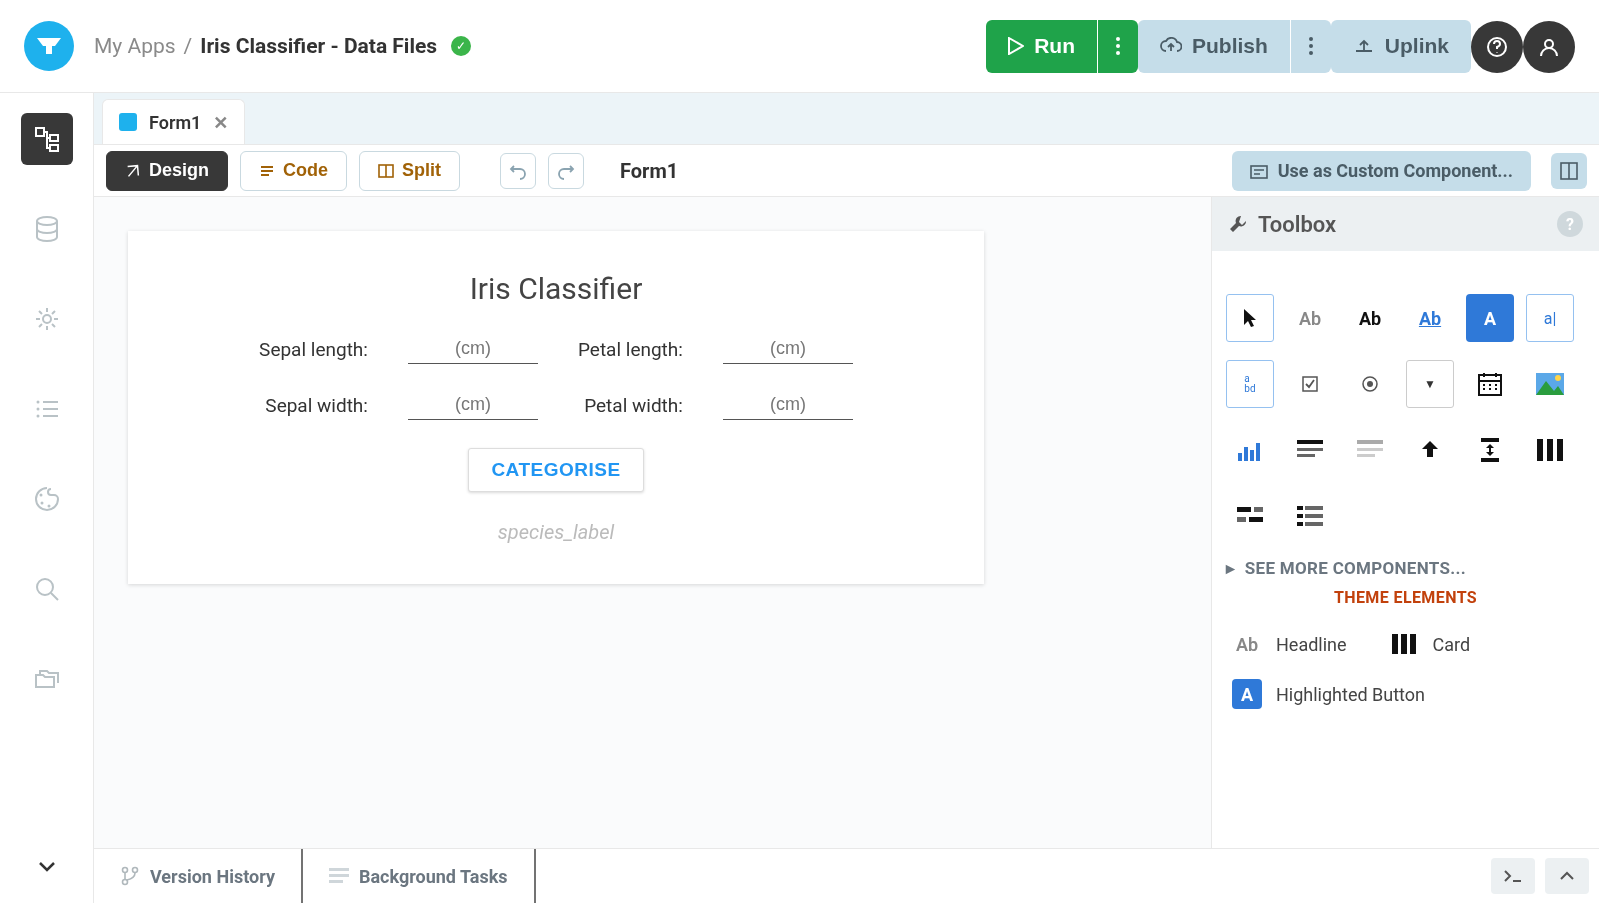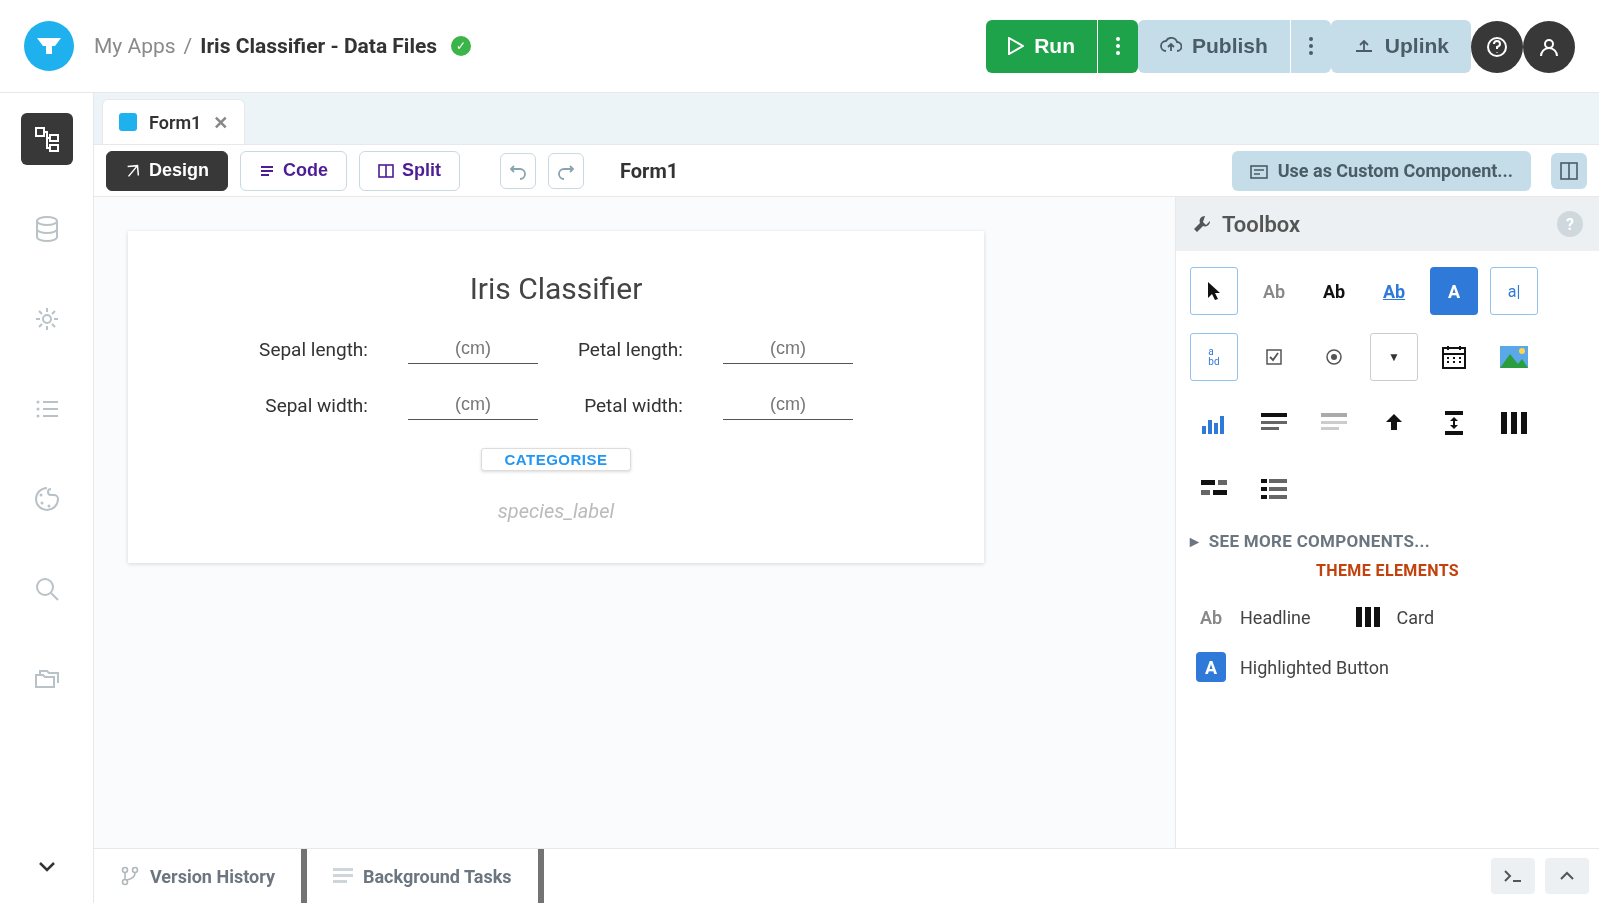--- a/index.html
+++ b/index.html
@@ -34,63 +34,63 @@
 .main { position: absolute; left: 94px; top: 93px; right: 0; bottom: 55px; display: flex; flex-direction: column; }
 
 
 .tabs-row { height: 52px; border-bottom: 1px solid #e8e8e8; display:flex; align-items:stretch; padding-left:8px; background:#ecf4f8; }
 .file-tab { display:flex; align-items:center; gap:12px; padding: 0 16px; background:#fff; border: 1px solid #e8e8e8; border-bottom:none; border-radius: 6px 6px 0 0; margin-top:6px; font-size:18px; font-weight:600;}
 .file-tab-icon { width:18px; height:18px; background:#1eb1ed; border-radius:3px;}
 .close-x { color:#888; cursor:pointer; }
 
 
 .toolbar-row { height: 52px; display:flex; align-items:center; padding: 0 12px; gap:12px; border-bottom:1px solid #e8e8e8;}
-.seg-btn { display:inline-flex; align-items:center; gap:8px; padding: 0 18px; height:40px; border-radius:6px; font-size:18px; font-weight:700; border:1px solid #c9d9e0; background:#fff; color:#4c1d95; cursor:pointer;}
+.seg-btn { display:inline-flex; align-items:center; gap:8px; padding: 0 18px; height:40px; border-radius:6px; font-size:18px; font-weight:700; border:1px solid #c9d9e0; background:#fff; color:#a16207; cursor:pointer;}
 .seg-btn.active { background:#383838; color:#fff; border-color:#383838;}
 .icon-sq { width:36px; height:36px; border:1px solid #c9d9e0; border-radius:6px; display:flex; align-items:center; justify-content:center; color:#8aa3b0; cursor:pointer;}
 .form-name { font-size:20px; font-weight:700; margin-left:24px; color:#333;}
 .toolbar-spacer { flex:1; }
 .custom-comp-btn { background:#c5dde9; color:#4a5c66; padding:0 18px; height:40px; border-radius:6px; font-size:18px; font-weight:700; display:flex; align-items:center; gap:10px; cursor:pointer;}
 .grid-toggle { width:36px; height:36px; background:#c5dde9; border-radius:6px; display:flex; align-items:center; justify-content:center; color:#4a5c66; cursor:pointer; margin-left:8px;}
 
 
 .workspace { flex:1; display:flex; overflow:hidden; }
 .canvas-area { flex:1; background:#fafbfc; overflow:auto; padding: 34px; }
 .form-card { width: 856px; background:#fff; box-shadow: 0 1px 4px rgba(0,0,0,0.15); padding: 30px 40px 40px; display:flex; flex-direction:column; align-items:center; gap: 28px; }
 .form-title { font-size:30px; color:#444; font-weight:400; margin-top:10px;}
 .form-grid { display:grid; grid-template-columns: auto 130px auto 130px; gap: 26px 40px; align-items:center;}
 .form-label { font-size:19px; color:#333; text-align:right; }
 .form-input { border:none; border-bottom:1px solid #555; padding:4px 6px; font-size:18px; text-align:center; color:#777; width:130px; background:transparent;}
 .form-input::placeholder { color:#777; text-align:center; }
-.cat-btn { padding: 2px 22px; background:#fff; border:1px solid #ddd; border-radius:3px; font-size:15px; font-weight:600; letter-spacing:0.5px; color:#2196f3; box-shadow:0 1px 3px rgba(0,0,0,0.15); cursor:pointer;}
+.cat-btn { padding: 10px 22px; background:#fff; border:1px solid #ddd; border-radius:3px; font-size:19px; font-weight:600; letter-spacing:0.5px; color:#2196f3; box-shadow:0 1px 3px rgba(0,0,0,0.15); cursor:pointer;}
 .species-lbl { font-size:20px; font-style:italic; color:#bbb; }
 
 
-.toolbox-panel { width: 424px; border-left:1px solid #e8e8e8; background:#fff; display:flex; flex-direction:column; overflow:hidden;}
+.toolbox-panel { width: 388px; border-left:1px solid #e8e8e8; background:#fff; display:flex; flex-direction:column; overflow:hidden;gap:27px;}
 .toolbox-header { height:54px; background:#ecf0f2; display:flex; align-items:center; padding:0 16px; gap:10px; font-size:22px; font-weight:600; color:#555;}
 .toolbox-header-spacer { flex:1; }
 .help-circle { width:26px; height:26px; border-radius:50%; background:#cfd8dc; color:#fff; display:flex; align-items:center; justify-content:center; font-weight:700; font-size:16px;}
 .toolbox-body { flex:1; overflow:auto; padding: 16px 14px; }
 .toolbox-grid { display:flex; flex-wrap:wrap; gap: 12px; margin-bottom: 18px;}
 .tbx-item { width:48px; height:48px; display:flex; align-items:center; justify-content:center; border-radius:3px; cursor:pointer; font-size:18px;}
 .tbx-item.outlined { border:1px solid #95c1f0; }
 .tbx-item.blue-bg { background:#2f79d8; color:#fff; border-radius:4px; font-weight:700;}
 .tbx-label-ab { color:#888; font-weight:600; }
 .tbx-bold-ab { color:#111; font-weight:700;}
 .tbx-link-ab { color:#2f79d8; font-weight:700; text-decoration:underline;}
 .see-more { display:flex; align-items:center; gap:10px; font-size:17px; font-weight:700; color:#6b7680; letter-spacing:0.3px; cursor:pointer; margin: 6px 0 10px;}
 .theme-heading { text-align:center; font-size:16px; font-weight:700; color:#c2410c; letter-spacing:0.4px; margin-bottom:12px;}
 .theme-row { display:flex; align-items:center; gap: 14px; padding: 10px 6px; font-size:18px; color:#444;}
 .theme-icon-box { width:30px; height:30px; display:flex; align-items:center; justify-content:center;}
 .theme-icon-box.blue { background:#2f79d8; color:#fff; border-radius:4px; font-weight:700;}
 .hint-text { padding: 16px 18px; font-size:20px; color:#6b7680; border-top:1px solid #e8e8e8;}
 
 
 .footer { position:absolute; left:94px; right:0; bottom:0; height:55px; border-top:1px solid #e8e8e8; display:flex; align-items:center; background:#fff;}
-.footer-tab { padding: 0 26px; height:100%; display:flex; align-items:center; gap:10px; font-size:18px; font-weight:700; color:#6b7680; border-right:6px solid #737373; cursor:pointer;}
+.footer-tab { padding: 0 26px; height:100%; display:flex; align-items:center; gap:10px; font-size:18px; font-weight:700; color:#6b7680; border-right:2px solid #737373; cursor:pointer;}
 .footer-spacer { flex:1;}
 .footer-btn { width:44px; height:36px; background:#ecf0f2; border-radius:4px; display:flex; align-items:center; justify-content:center; margin-right:10px; cursor:pointer; color:#555;}
 
 svg { display:block; }
 </style>
 </head>
 <body>
 
 <div class="header">
   <div class="logo">

